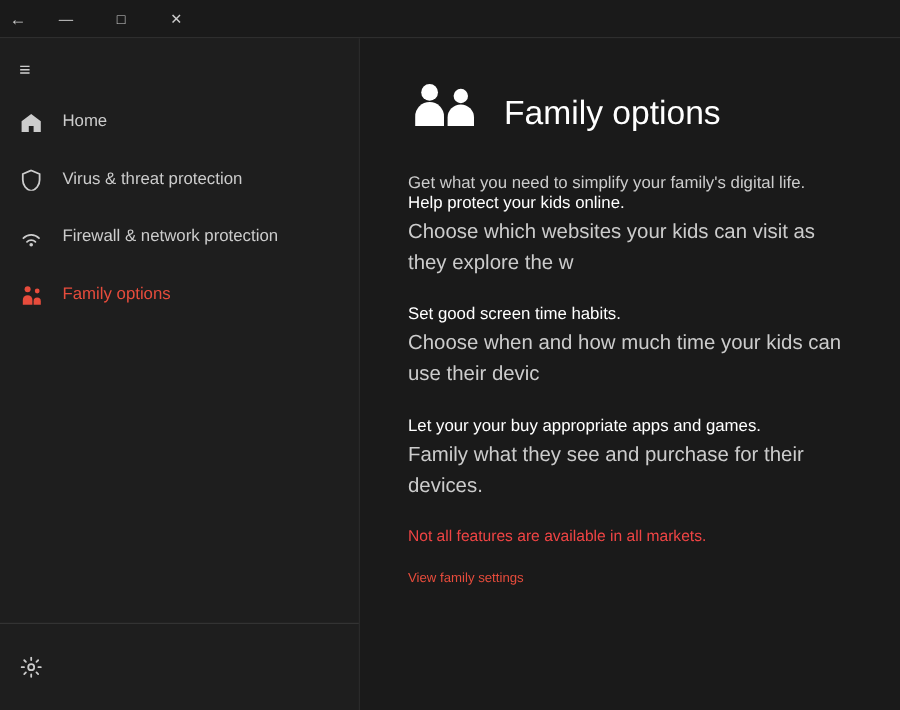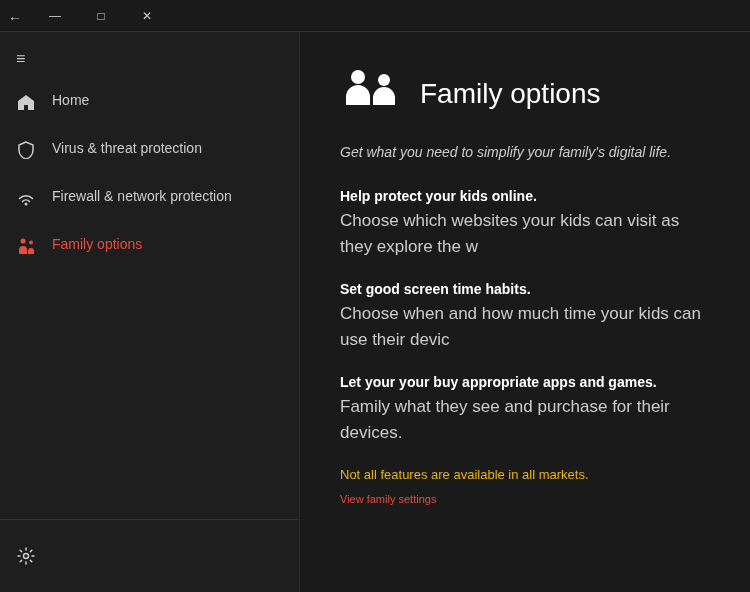--- a/index.html
+++ b/index.html
@@ -120,44 +120,42 @@
       flex-shrink: 0;
     }
     .page-title {
       font-size: 28px;
       font-weight: 300;
       color: #fff;
     }
     .page-subtitle {
       font-size: 14px;
       color: #ccc;
-      margin-bottom: 28px;
-      font-style: italic;
     }
 
     .feature-block {
       margin-bottom: 22px;
     }
     .feature-title {
       font-size: 14px;
-      font-weight: 700;
+      font-weight: 400;
       color: #fff;
       margin-bottom: 4px;
     }
     .feature-desc {
       font-size: 17px;
       color: #ccc;
       line-height: 1.5;
     }
 
     .disclaimer {
       font-size: 13px;
-      color: #eab308;
+      color: #ef4444;
       margin-top: 18px;
-      margin-bottom: 7px;
+      margin-bottom: 18px;
     }
 
     .view-settings-link {
       color: #e74c3c;
       font-size: 11px;
       cursor: pointer;
       text-decoration: none;
     }
 
     

